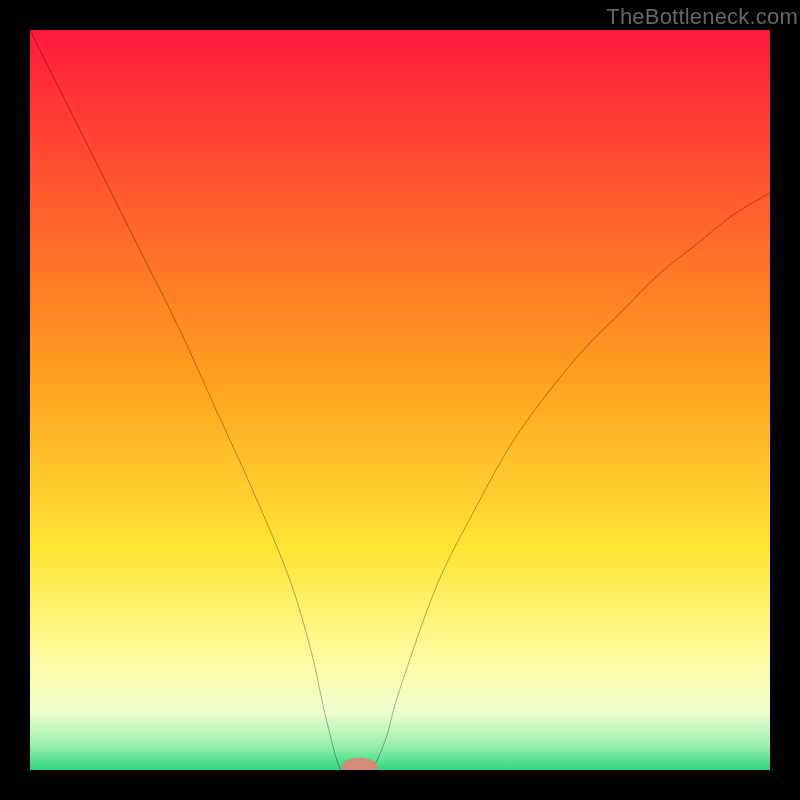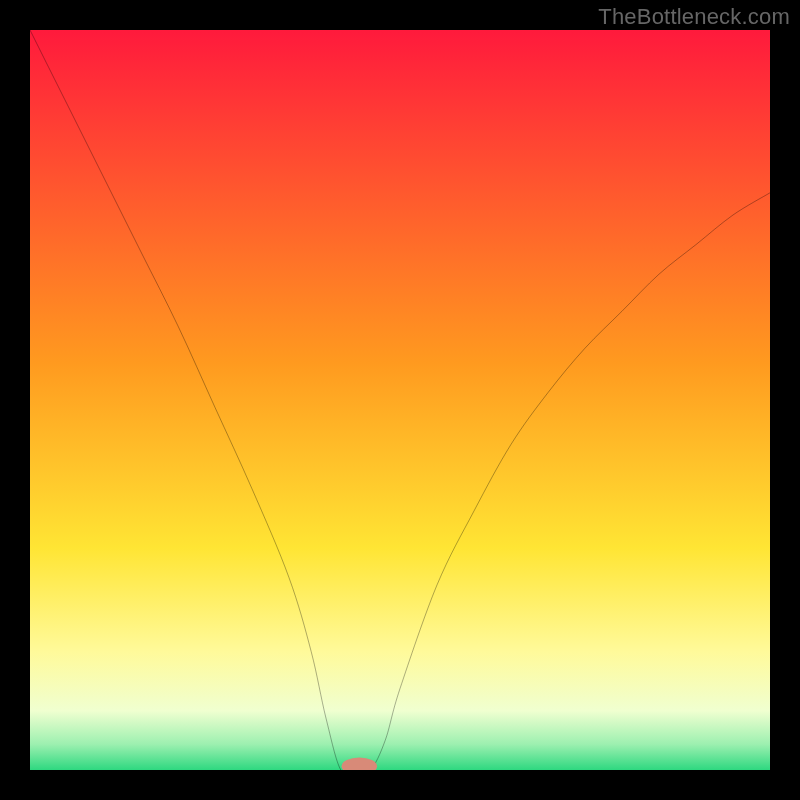--- a/index.html
+++ b/index.html
@@ -12,21 +12,21 @@
   }
   .frame {
     position: relative;
     width: 800px;
     height: 800px;
     background: #000;
   }
   .watermark {
     position: absolute;
     top: 4px;
-    right: 10px;
+    right: 2px;
     font-family: Arial, Helvetica, sans-serif;
     font-size: 22px;
     color: #666666;
     font-weight: 500;
     letter-spacing: 0.2px;
     z-index: 20;
   }
   svg.plot {
     position: absolute;
     left: 30px;

